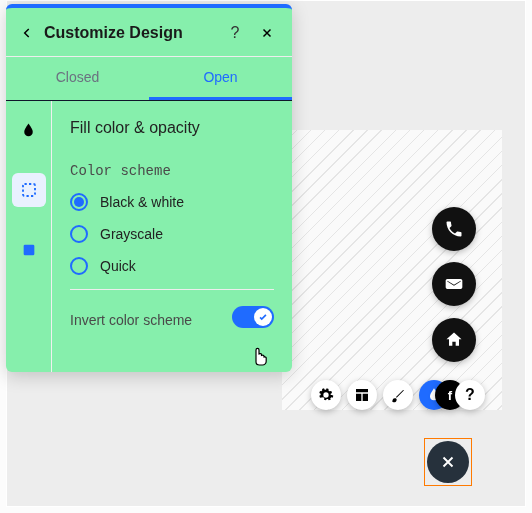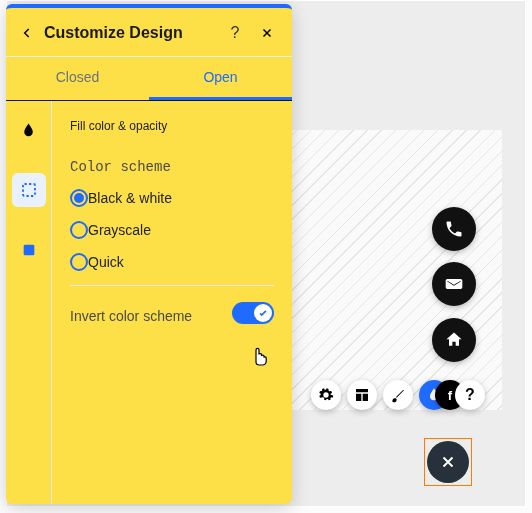--- a/index.html
+++ b/index.html
@@ -6,22 +6,22 @@
   html, body { width: 532px; height: 513px; font-family: -apple-system, "Helvetica Neue", Arial, sans-serif; background:#fff; overflow:hidden; }
   .stage { position:relative; width:532px; height:513px; background:#fcfcfc; }
   .canvas-bg { position:absolute; left:6px; top:0; right:6px; bottom:6px; background:#ededed; border:1px solid #fff;}
   .hatch {
     position:absolute; left:282px; top:130px; width:220px; height:280px;
     background: repeating-linear-gradient(135deg, #e5e5e5 0, #e5e5e5 1px, #fafafa 1px, #fafafa 10px);
   }
 
   
   .panel {
-    position:absolute; left:6px; top:4px; width:286px; height:500px;
-    background:#fde047; border-radius:6px; box-shadow:0 4px 18px rgba(0,0,0,.18);
+    position:absolute; left:6px; top:4px; width:286px; height:368px;
+    background:#86efac; border-radius:6px; box-shadow:0 4px 18px rgba(0,0,0,.18);
     border-top:4px solid #1f6bff;
     display:flex; flex-direction:column;
   }
   .panel-header { display:flex; align-items:center; padding:14px 14px 12px 10px; }
   .back-chevron { width:22px; height:22px; display:flex; align-items:center; justify-content:center; cursor:pointer; }
   .panel-title { font-size:16px; font-weight:700; color:#1a1a1a; flex:1; margin-left:6px;}
   .help-icon, .close-x { width:22px; height:22px; display:flex; align-items:center; justify-content:center; color:#333; cursor:pointer; font-size:16px; }
   .close-x { margin-left:10px; }
 
   .tabs { display:flex; border-top:1px solid #eee; border-bottom:1px solid #0f172a; }
@@ -29,24 +29,24 @@
   .tab.active { color:#1f6bff; border-bottom:3px solid #1f6bff; font-weight:400;}
   .tab.inactive { color:#6b7280; }
 
   .body-row { display:flex; flex:1; }
   .vtabs { width:46px; border-right:1px solid #f0f0f0; display:flex; flex-direction:column; align-items:center; padding-top:14px; gap:26px;}
   .vtab { width:34px; height:34px; display:flex; align-items:center; justify-content:center; border-radius:6px; cursor:pointer; }
   .vtab.selected { background:#e9f1ff; }
 
   .content { flex:1; padding:14px 18px; font-size:14px; color:#1a1a1a; }
   .section-head{display:flex; align-items:center; gap:14px; margin:4px 0 26px 0;}
-  .section-head .lbl{font-size:12px;font-weight:500;color:#222;}
+  .section-head .lbl{font-size:16px;font-weight:500;color:#222;}
 
   .group-label { font-size:14px; color:#4a4a4a; margin-bottom:14px;font-family:Liberation Mono, monospace; }
-  .radio-row { display:flex; align-items:center; margin-bottom:14px; cursor:pointer; }
+  .radio-row { display:flex; align-items:center; gap:12px; margin-bottom:14px; cursor:pointer; }
   .radio { width:18px; height:18px; border:2px solid #1f6bff; border-radius:50%; display:flex; align-items:center; justify-content:center; flex:0 0 18px;}
   .radio.sel::after{ content:""; width:10px;height:10px;background:#1f6bff;border-radius:50%; }
   .radio-label { font-size:14px; color:#222; }
 
   .divider { border:none; border-top:1px solid #eee; margin:10px 0 16px 0;}
 
   .toggle-row { display:flex; align-items:flex-end; justify-content:space-between; }
   .toggle-label { font-size:14px; color:#4a4a4a; }
   .toggle {
     position:relative; width:42px; height:22px; background:#1f6bff; border-radius:20px; cursor:pointer;

